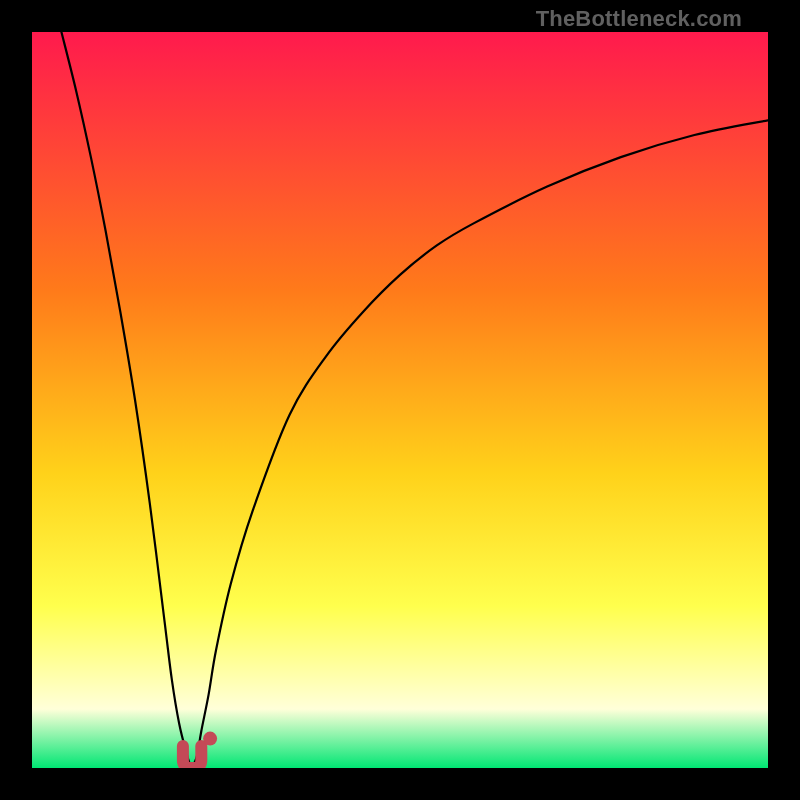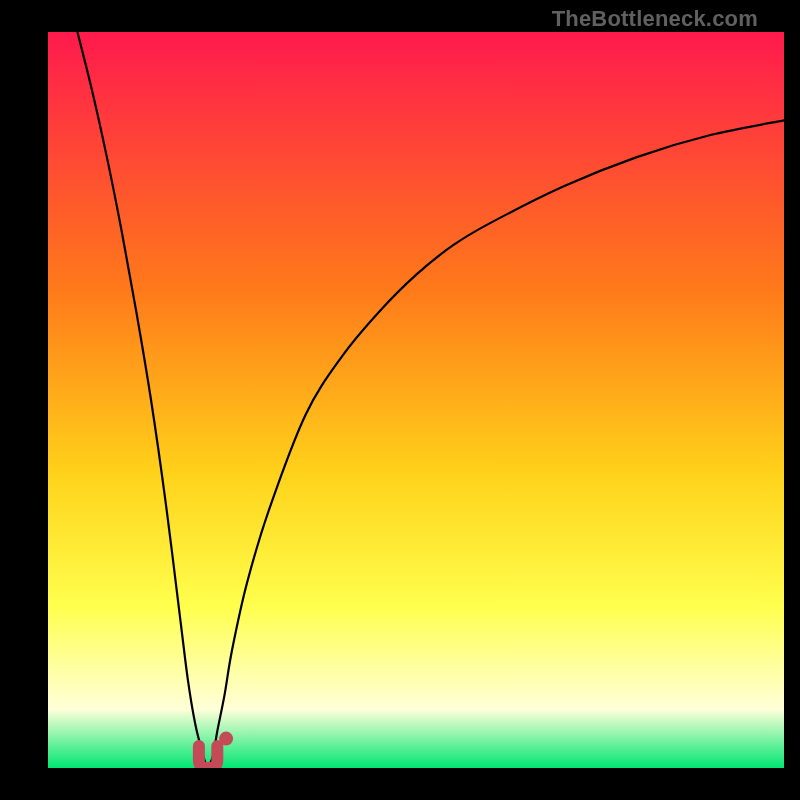--- a/index.html
+++ b/index.html
@@ -6,21 +6,21 @@
     margin: 0;
     padding: 0;
     width: 800px;
     height: 800px;
     background: #000;
     font-family: Arial, Helvetica, sans-serif;
     overflow: hidden;
   }
   .frame {
     position: absolute;
-    left: 16px;
+    left: 0;
     top: 0;
     width: 756px;
     height: 800px;
     background: #000;
     text-align: center;
   }
   .plot {
     position: absolute;
     left: 32px;
     top: 32px;

